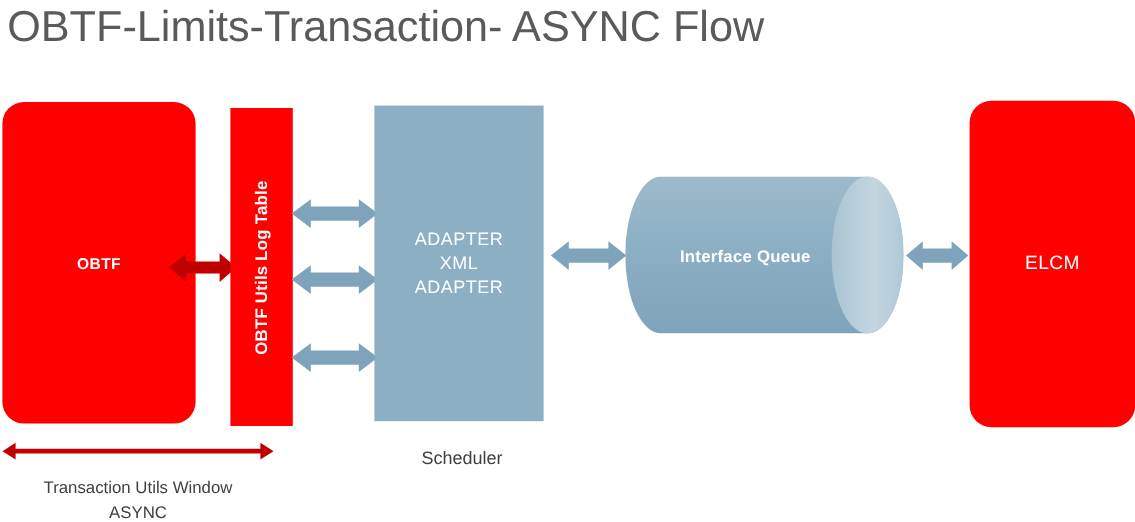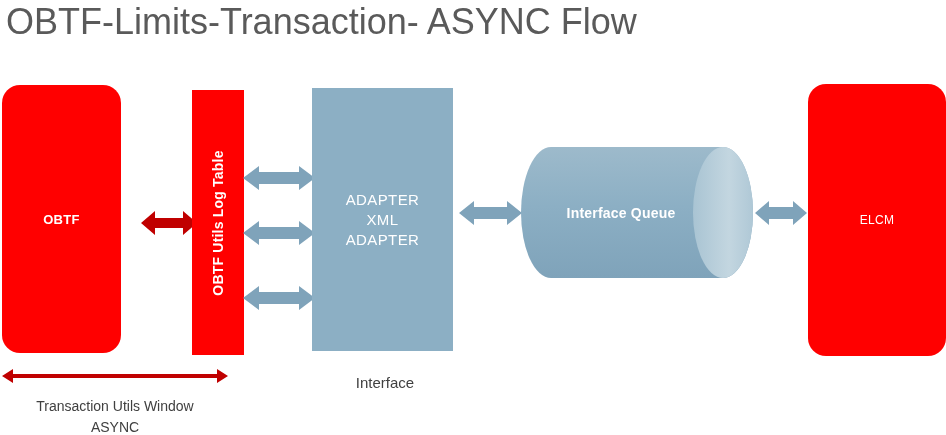--- a/index.html
+++ b/index.html
@@ -41,21 +41,21 @@
   }
   .node-label {
     color: #ffffff;
     text-align: center;
   }
 
   
   #obtf-box {
     left: 2px;
     top: 85px;
-    width: 119px;
+    width: 161px;
     height: 268px;
     background: #FF0000;
     border-radius: 18px;
   }
   #obtf-box .node-label {
     font-size: 13px;
     font-weight: 700;
     letter-spacing: .3px;
   }
 
@@ -94,21 +94,21 @@
   
   #elcm-box {
     left: 808px;
     top: 84px;
     width: 138px;
     height: 272px;
     background: #FF0000;
     border-radius: 18px;
   }
   #elcm-box .node-label {
-    font-size: 12px;
+    font-size: 16px;
     font-weight: 400;
     letter-spacing: .3px;
   }
 
   
   #queue-cylinder {
     position: absolute;
     left: 521px;
     top: 147px;
     width: 232px;
@@ -204,21 +204,21 @@
   <svg class="arrow" width="72" height="30" style="left:243px; top:283px;" viewBox="0 0 72 30">
     <polygon points="0,15 16,3 16,9 56,9 56,3 72,15 56,27 56,21 16,21 16,27" fill="#7FA3BA"></polygon>
   </svg>
 
   <div class="node" id="adapter-box">
     <span class="node-label">ADAPTER</span>
     <span class="node-label">XML</span>
     <span class="node-label">ADAPTER</span>
   </div>
 
-  <div id="scheduler-caption">Interface</div>
+  <div id="scheduler-caption">Scheduler</div>
 
   <svg class="arrow" width="63" height="30" style="left:459px; top:198px;" viewBox="0 0 63 30">
     <polygon points="0,15 15,3 15,9 48,9 48,3 63,15 48,27 48,21 15,21 15,27" fill="#7FA3BA"></polygon>
   </svg>
 
   <div id="queue-cylinder">
     <svg class="cyl-body" width="232" height="131" viewBox="0 0 232 131">
       <defs>
         <linearGradient id="bodyGrad" x1="0" y1="0" x2="0" y2="1">
           <stop offset="0%" stop-color="#9DBACB"></stop>

